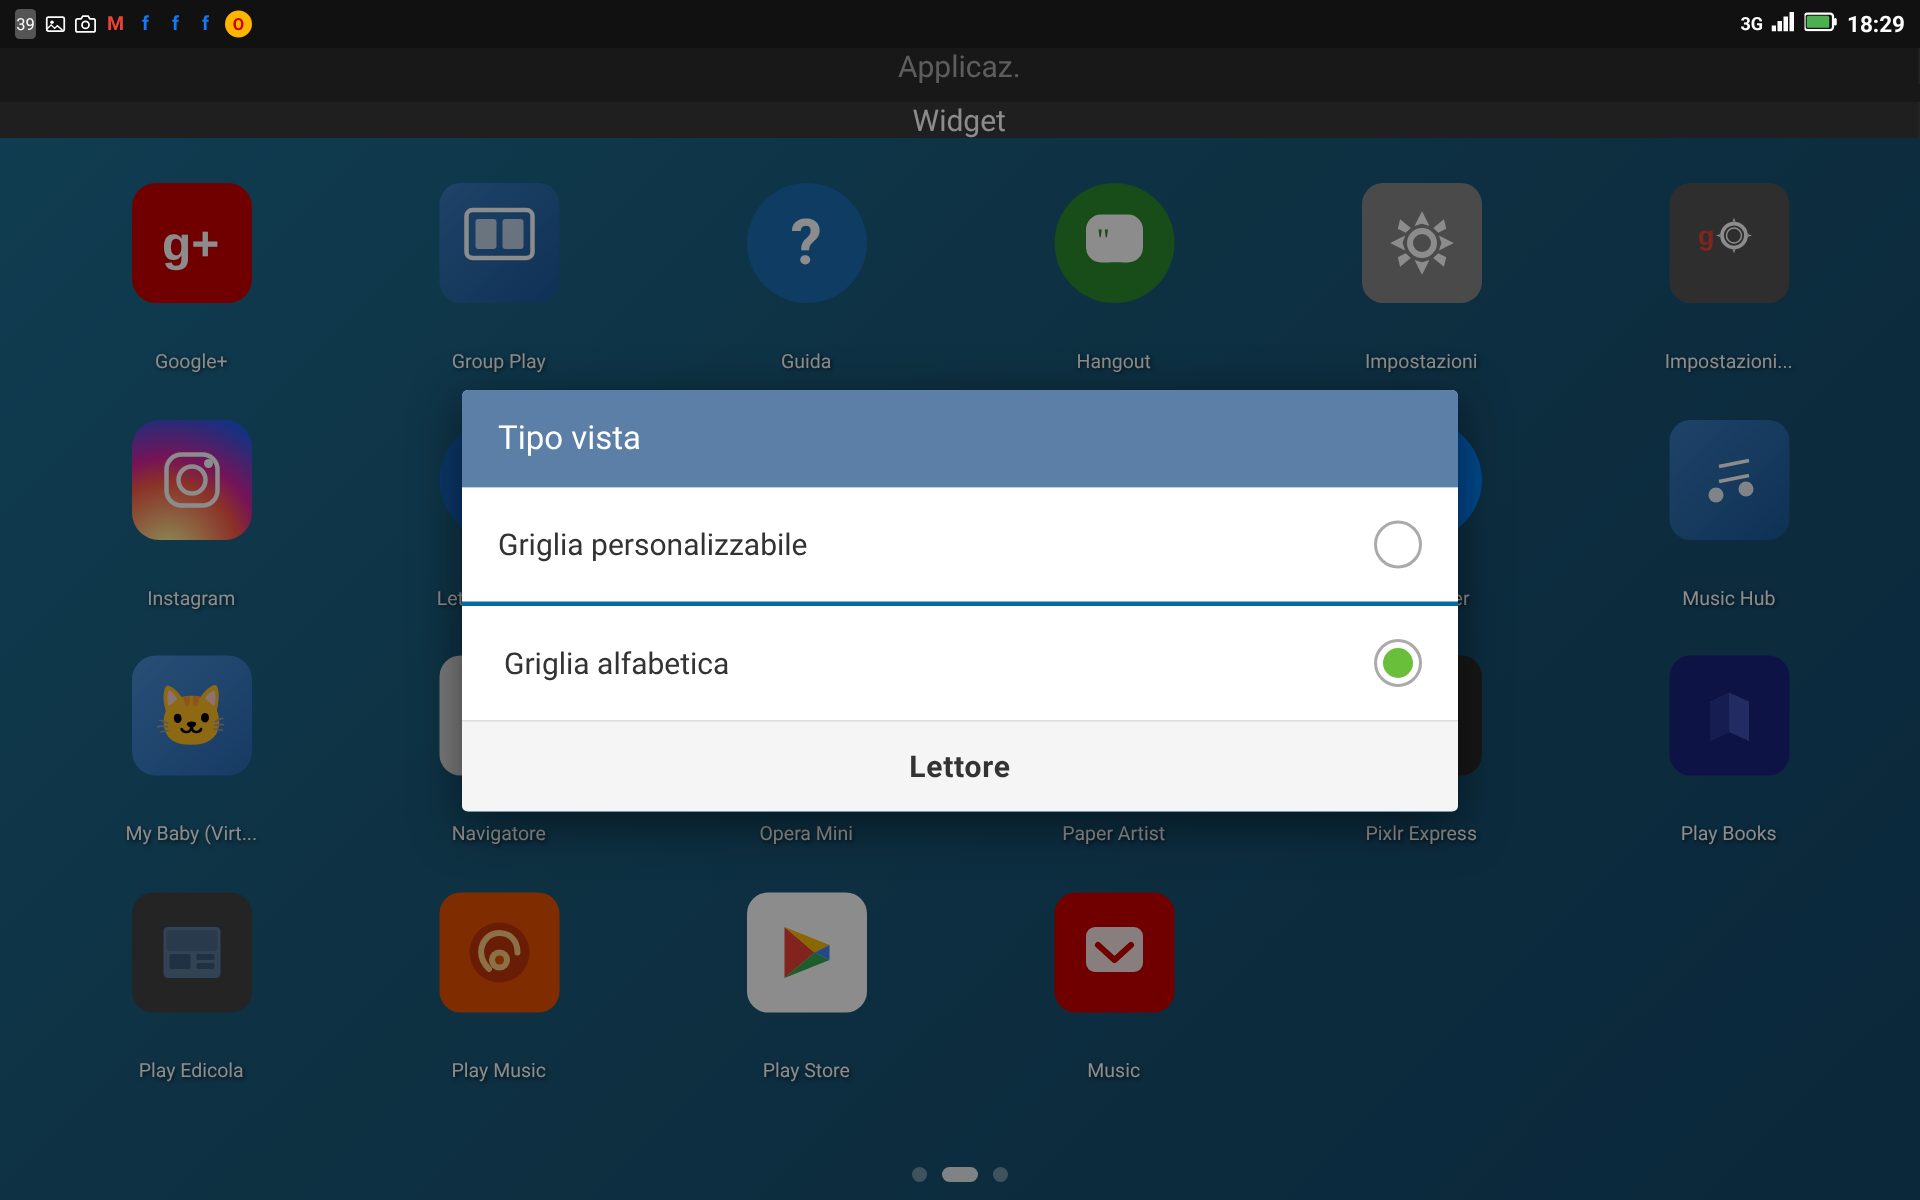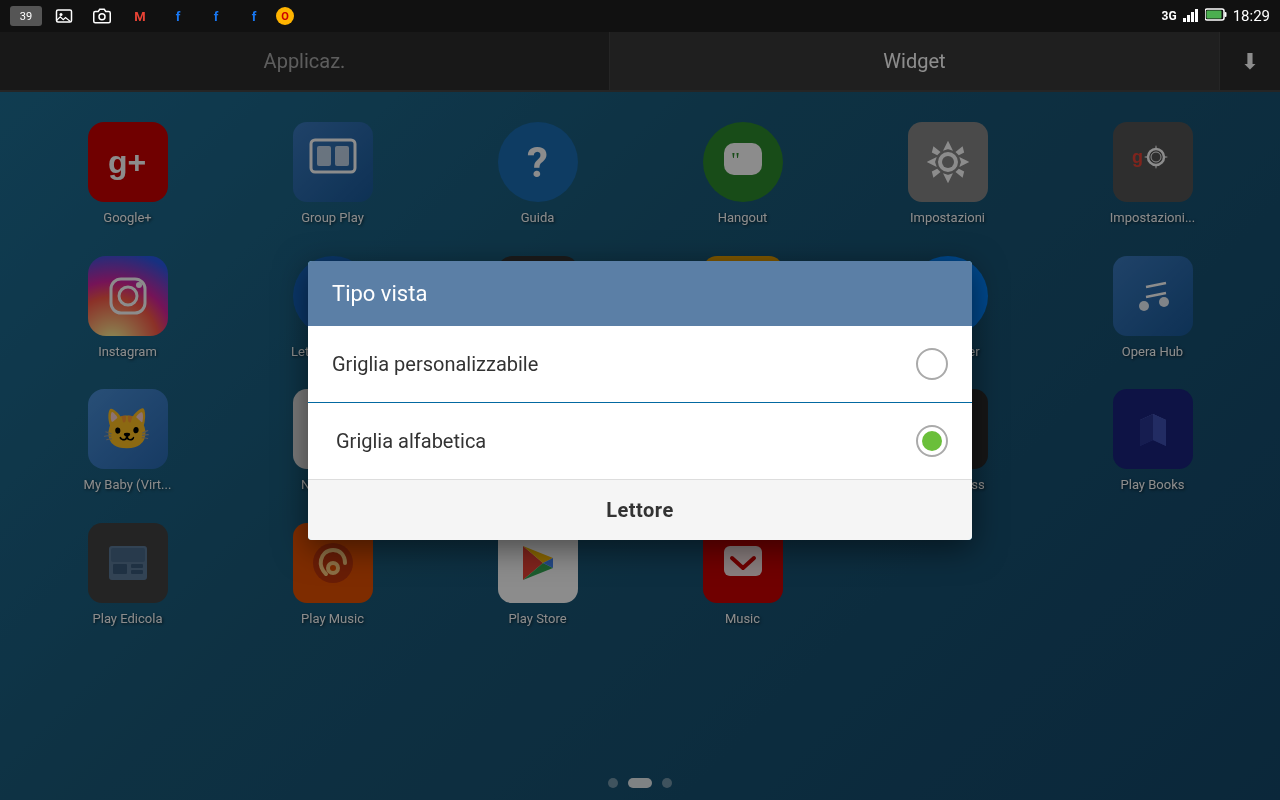--- a/index.html
+++ b/index.html
@@ -31,21 +31,21 @@
     }
     .status-right {
       display: flex;
       align-items: center;
       gap: 6px;
       color: white;
       font-size: 14px;
       font-weight: bold;
     }
     .status-icon {
-      width: 32px;
+      width: 14px;
       height: 20px;
       display: flex;
       align-items: center;
       justify-content: center;
       color: white;
       font-size: 11px;
     }
     .notif-count {
       background: #555;
       color: white;
@@ -56,34 +56,36 @@
 
     
     #tab-bar {
       width: 100%;
       height: 60px;
       background: #2d2d2d;
       display: flex;
       align-items: stretch;
       border-bottom: 2px solid #444;
       position: relative;
+      flex-direction: column;
     }
     .tab-item {
       flex: 1;
       display: flex;
       align-items: center;
       justify-content: center;
       font-size: 20px;
       color: #aaa;
       cursor: pointer;
       border-right: 1px solid #444;
     }
     .tab-item.active {
       color: #fff;
       background: #3a3a3a;
+      margin-top: 12px;
     }
     .tab-download {
       width: 60px;
       display: flex;
       align-items: center;
       justify-content: center;
       color: white;
       font-size: 22px;
     }
 
@@ -121,20 +123,21 @@
       position: relative;
       overflow: hidden;
     }
     .app-label {
       color: white;
       font-size: 13px;
       text-align: center;
       text-shadow: 1px 1px 3px rgba(0,0,0,0.7);
       max-width: 90px;
       line-height: 1.2;
+      margin-top: 24px;
     }
 
     
     .icon-gplus { background: #cc0000; }
 
     
     #page-dots {
       position: absolute;
       bottom: 12px;
       left: 50%;
@@ -182,21 +185,21 @@
       font-weight: 400;
     }
     #dialog-options {
       background: white;
     }
     .dialog-option {
       display: flex;
       align-items: center;
       justify-content: space-between;
       padding: 22px 24px;
-      border-bottom: 1px solid #0369a1;
+      border-bottom: 3px solid #0369a1;
       cursor: pointer;
     }
     .dialog-option:last-of-type {
       border-bottom: none;
       padding-left: 28px;
     }
     .option-label {
       font-size: 20px;
       color: #333;
     }
@@ -269,21 +272,21 @@
         <rect x="12" y="1" width="3" height="13" fill="white"></rect>
       </svg>
     </span>
     <span>
       <svg width="22" height="13" viewBox="0 0 22 13">
         <rect x="0" y="1" width="19" height="11" rx="2" fill="none" stroke="white" stroke-width="1.5"></rect>
         <rect x="19.5" y="4" width="2" height="5" rx="1" fill="white"></rect>
         <rect x="1.5" y="2.5" width="15" height="8" rx="1" fill="#4caf50"></rect>
       </svg>
     </span>
-    <span style="font-size:15px; font-weight:normal; color:white;">18:29</span>
+    <span style="font-size:15px; font-weight:bold; color:white;">18:29</span>
   </div>
 </div>
 
 <div id="tab-bar">
   <div class="tab-item">
     <span>Applicaz.</span>
   </div>
   <div class="tab-item active">
     <span>Widget</span>
   </div>
@@ -414,21 +417,21 @@
   <div class="app-icon-wrapper">
     <div class="app-icon" style="background:linear-gradient(135deg,#3a7abf,#1a5a9a); border-radius:14px;">
       <svg width="54" height="54" viewBox="0 0 54 54">
         <path d="M20 38 L20 18 L40 14 L40 34" stroke="none" fill="none"></path>
         <line x1="20" y1="18" x2="40" y2="14" stroke="white" stroke-width="2.5"></line>
         <line x1="20" y1="28" x2="40" y2="24" stroke="white" stroke-width="2.5"></line>
         <circle cx="18" cy="37" r="5" fill="white" opacity="0.9"></circle>
         <circle cx="38" cy="33" r="5" fill="white" opacity="0.9"></circle>
       </svg>
     </div>
-    <span class="app-label">Opera Hub</span>
+    <span class="app-label">Music Hub</span>
   </div>
 
   <div class="app-icon-wrapper">
     <div class="app-icon" style="background:linear-gradient(135deg,#4a90d9,#2a6bb5);">
       <span style="font-size:40px;">🐱</span>
     </div>
     <span class="app-label">My Baby (Virt...</span>
   </div>
 
   <div class="app-icon-wrapper">

